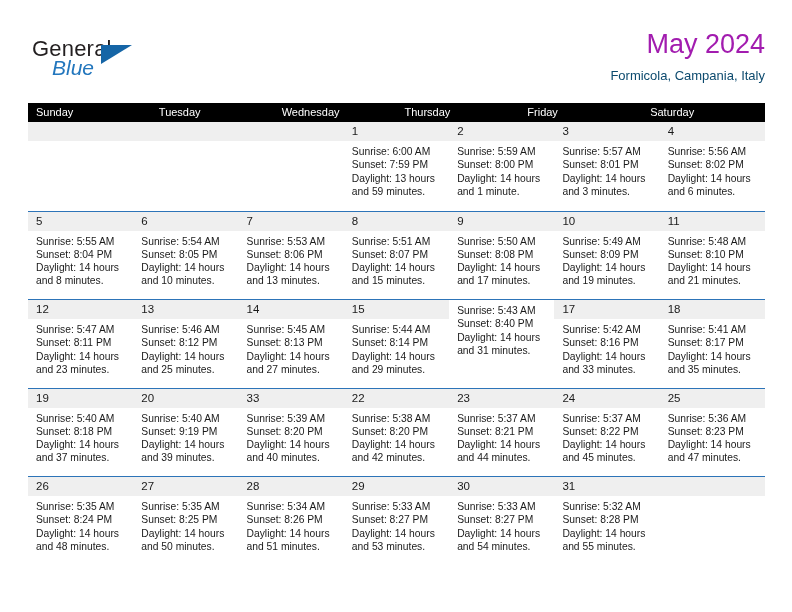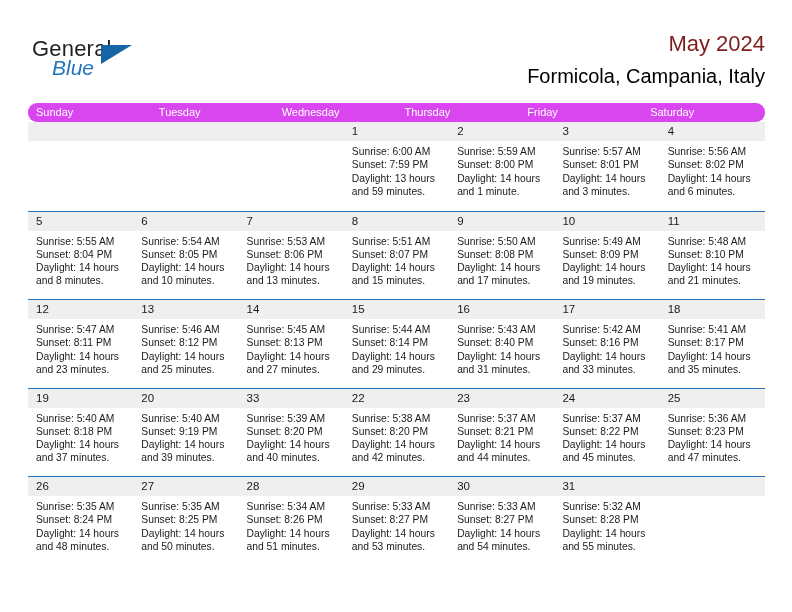--- a/index.html
+++ b/index.html
@@ -64,46 +64,45 @@
     border-bottom: 19px solid transparent;
   }
 
   .title-block {
     position: absolute;
     right: 0;
     top: 0;
     text-align: right;
   }
   .cal-title {
-    font-size: 22px;
-    color: #7f1d1d;
+    font-size: 27px;
+    color: #a21caf;
     line-height: 32px;
     white-space: nowrap;
   }
   .cal-subtitle {
-    font-size: 20px;
-    color: #000000;
+    font-size: 13px;
+    color: #0c4a6e;
     line-height: 20px;
     margin-top: 6px;
     white-space: nowrap;
     text-align: right;
   }
 
   
   .calendar {
     position: absolute;
     left: 28px;
     top: 103px;
     width: 737px;
   }
   .weekdays {
     display: flex;
-    background: #d946ef;
+    background: #000000;
     height: 19px;
-    border-radius: 9px;
   }
   .weekday {
     flex: 1 1 0;
     color: #ffffff;
     font-size: 11px;
     line-height: 19px;
     padding-left: 8px;
     box-sizing: border-box;
     white-space: nowrap;
     overflow: hidden;
@@ -377,23 +376,20 @@
               <span class="day-num">15</span>
             </div>
             <div class="day-body">
               <div class="day-line">Sunrise: 5:44 AM</div>
               <div class="day-line">Sunset: 8:14 PM</div>
               <div class="day-line">Daylight: 14 hours</div>
               <div class="day-line">and 29 minutes.</div>
             </div>
           </div>
           <div class="day-cell">
-            <div class="day-head">
-              <span class="day-num">16</span>
-            </div>
             <div class="day-body">
               <div class="day-line">Sunrise: 5:43 AM</div>
               <div class="day-line">Sunset: 8:40 PM</div>
               <div class="day-line">Daylight: 14 hours</div>
               <div class="day-line">and 31 minutes.</div>
             </div>
           </div>
           <div class="day-cell">
             <div class="day-head">
               <span class="day-num">17</span>

